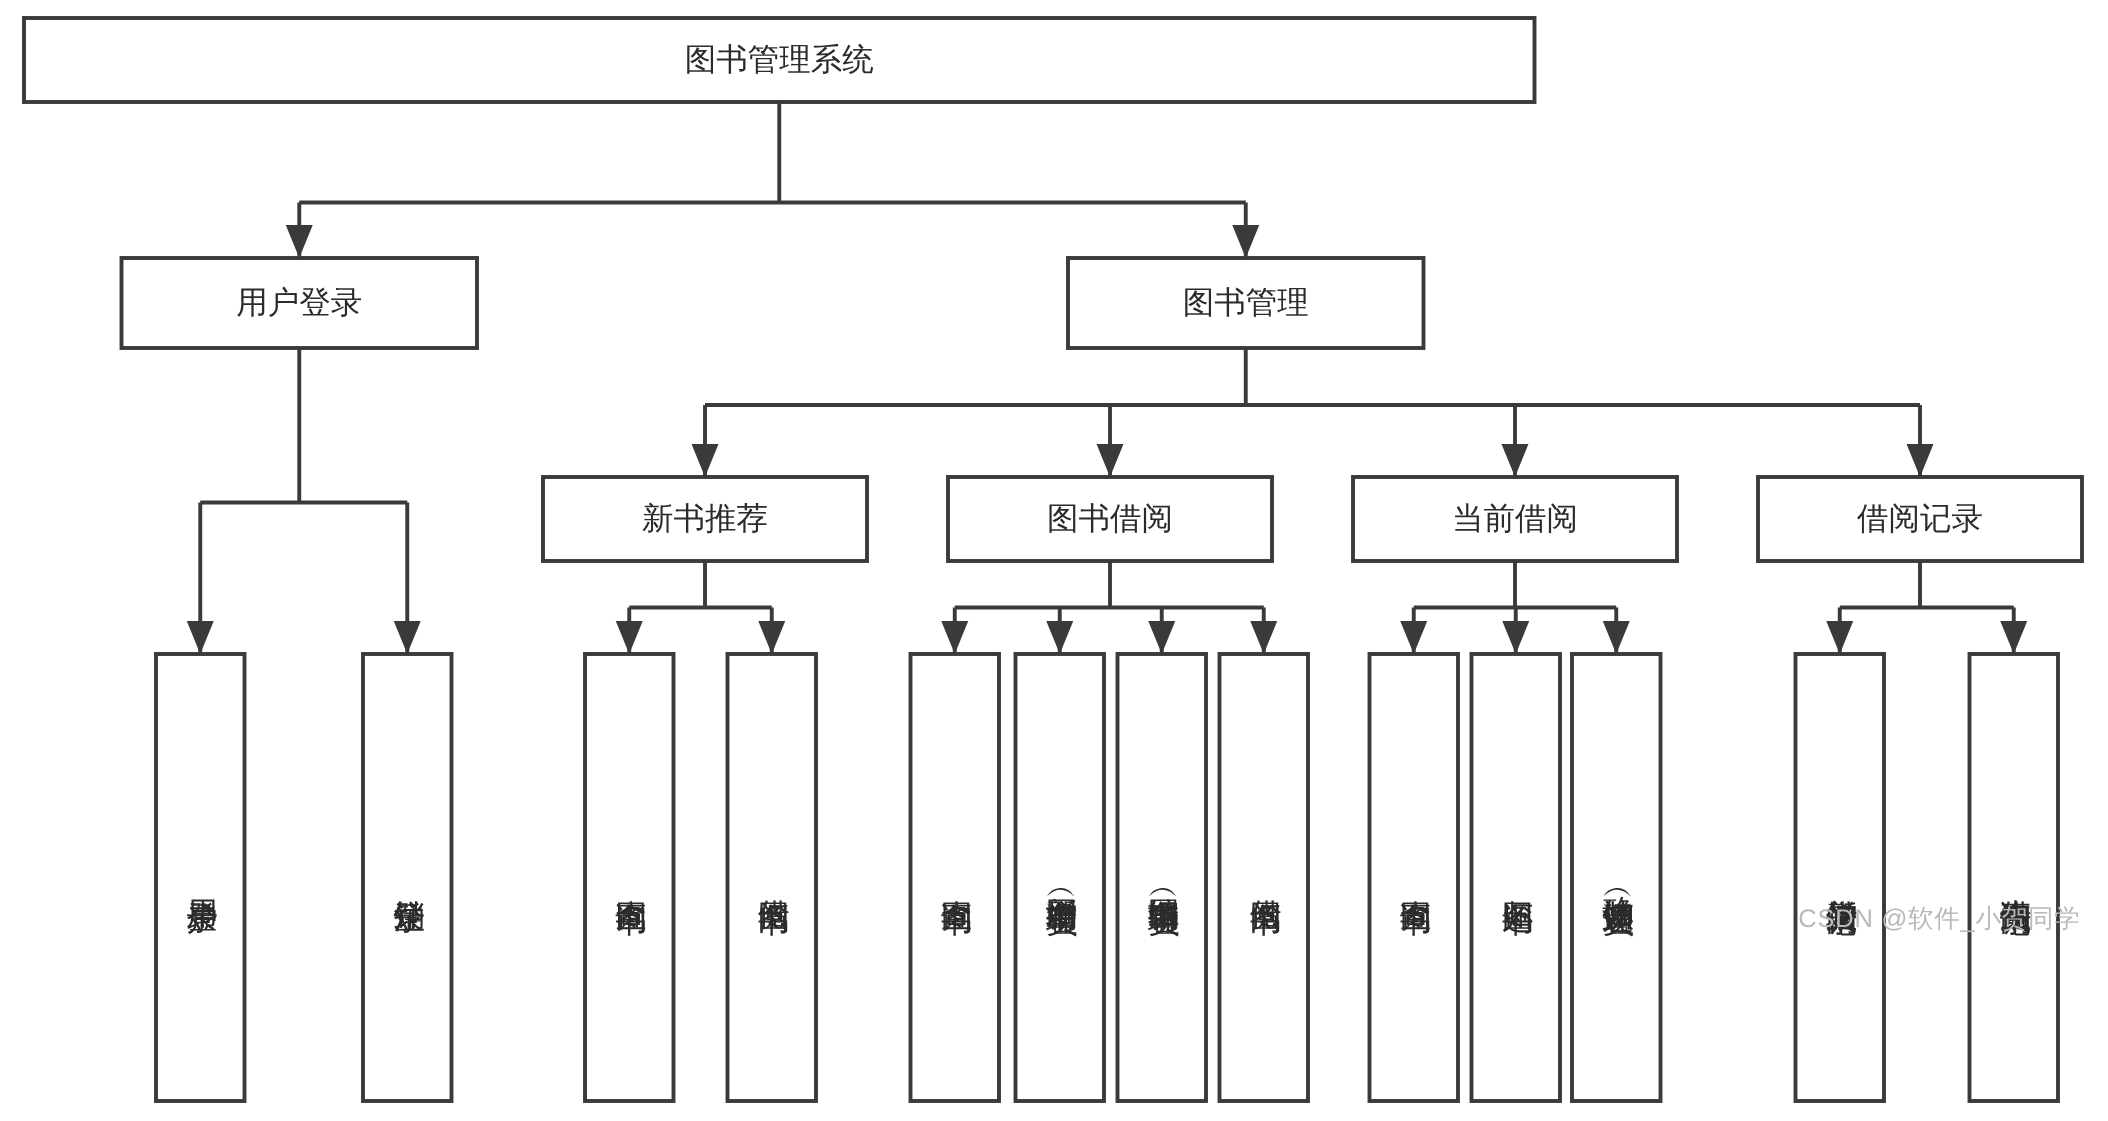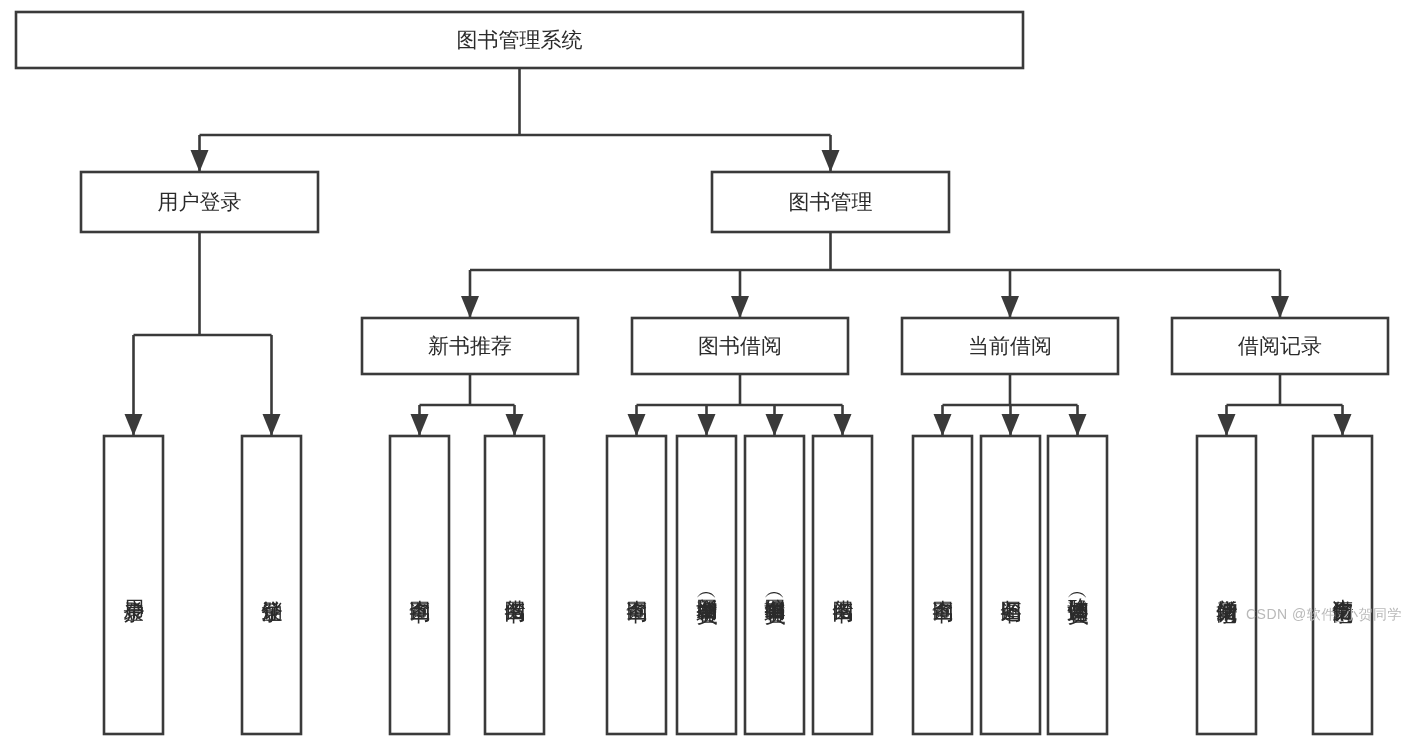--- a/index.html
+++ b/index.html
@@ -18,22 +18,22 @@
     font-size:21px;text-anchor:middle;dominant-baseline:middle;
   }
   .leaf-label-wrap{
     position:absolute;display:flex;align-items:center;justify-content:center;
     writing-mode:vertical-rl;text-orientation:upright;
     font-size:21px;color:#2b2b2b;line-height:1.18;letter-spacing:1px;
     font-family:"Liberation Sans","DejaVu Sans",sans-serif;
     pointer-events:none;white-space:nowrap;
   }
   #watermark{
-    position:absolute;right:3px;bottom:6px;
-    font-size:14px;color:#b9b9b9;
+    position:absolute;right:18px;bottom:6px;
+    font-size:17px;color:#b9b9b9;
     font-family:"Liberation Sans","DejaVu Sans",sans-serif;
     letter-spacing:0.5px;
   }
 </style>
 </head>
 <body>
 
 <div id="diagram-root">
 
   <svg id="tree" viewBox="0 0 1405 747" xmlns="http://www.w3.org/2000/svg">

